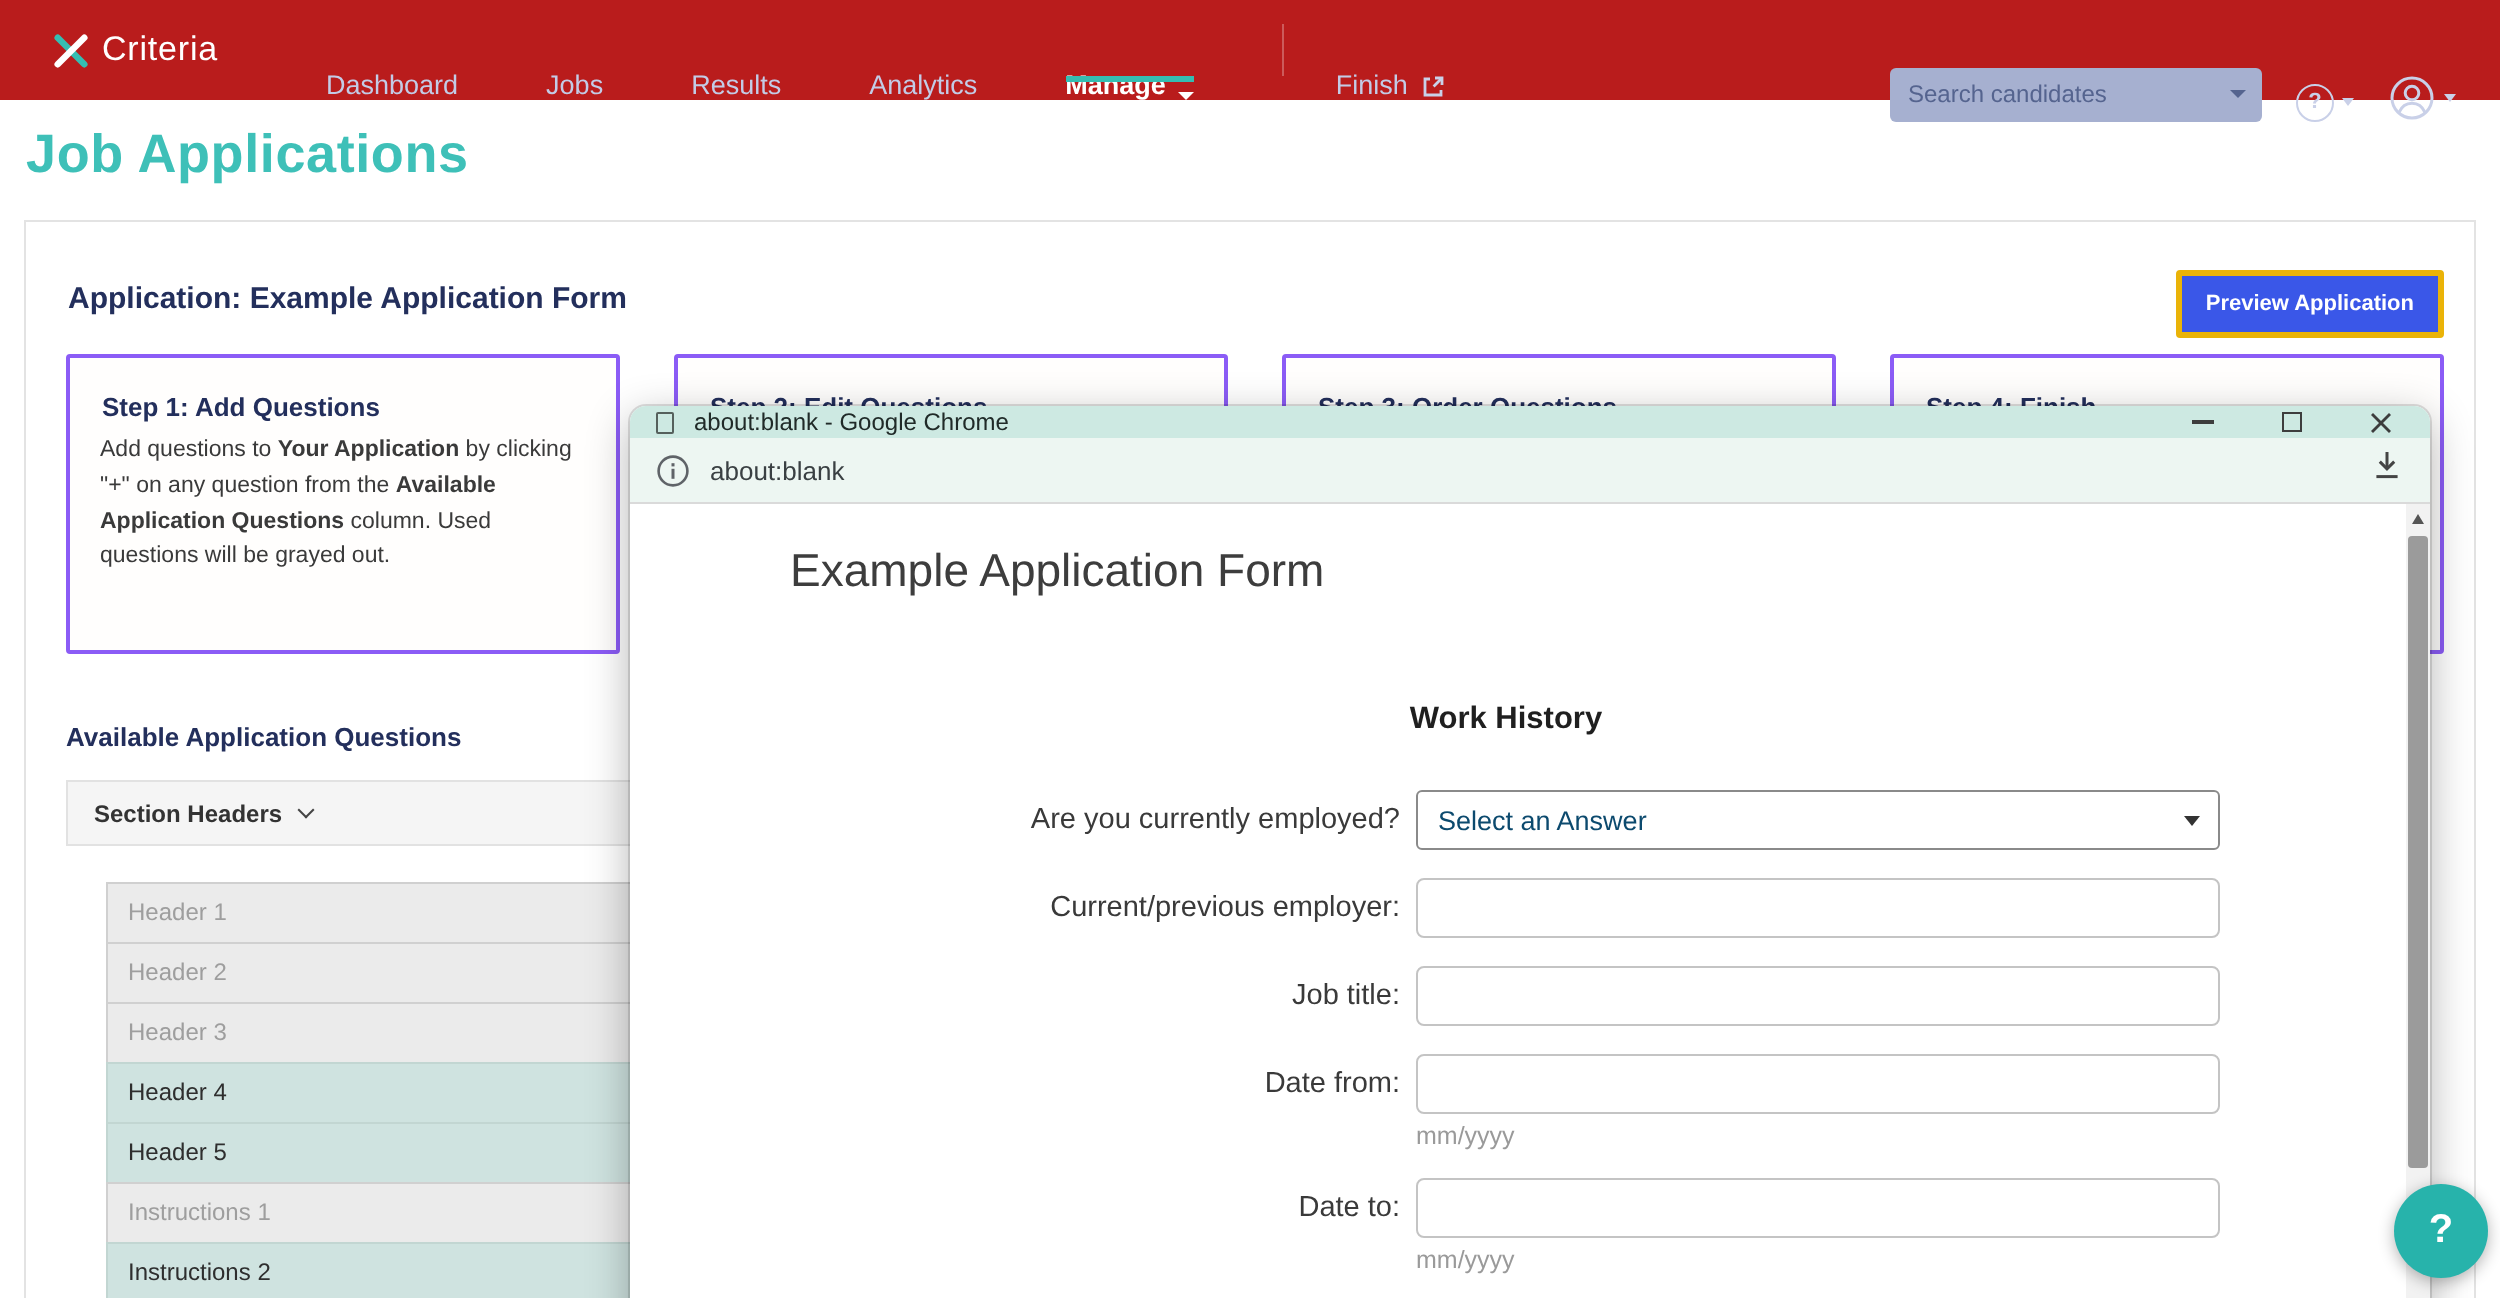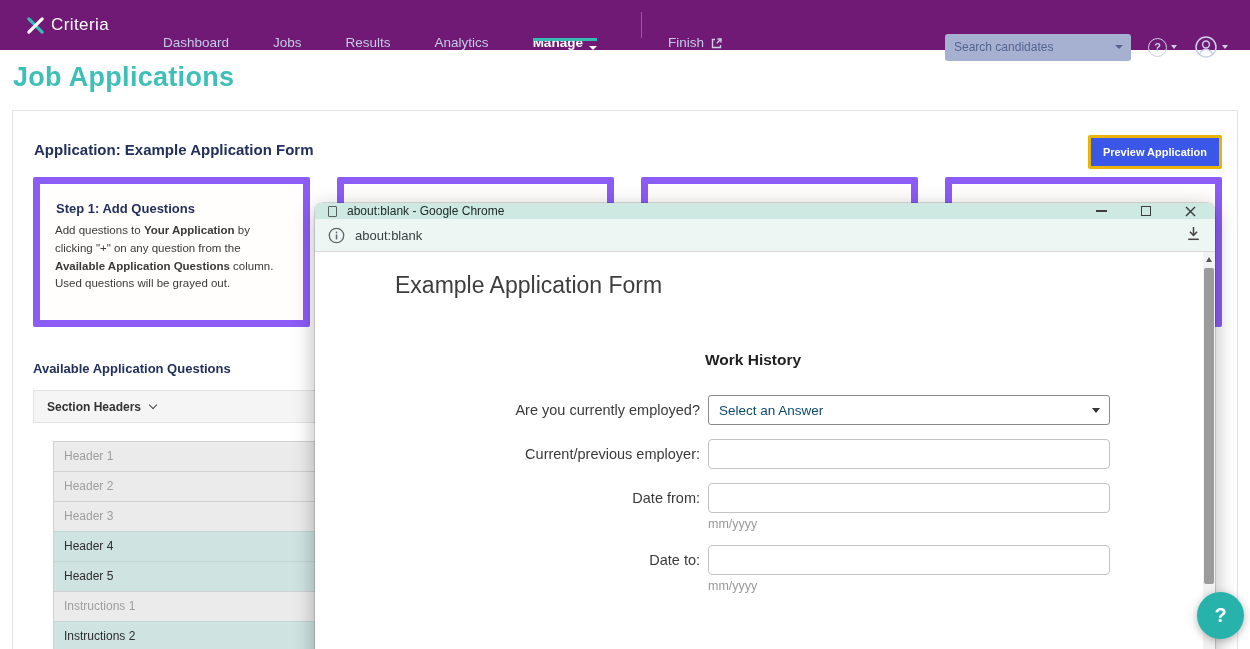--- a/index.html
+++ b/index.html
@@ -1,51 +1,51 @@
 <!DOCTYPE html>
 <html><head>
 <meta charset="utf-8">
 <style>
   * { margin:0; padding:0; box-sizing:border-box; }
   body { font-family:"Liberation Sans", sans-serif; background:#fff; }
   #stage { position:relative; width:1250px; height:649px; overflow:hidden; background:#fff; }
 
   
-  .navbar { position:absolute; top:0; left:0; width:100%; height:50px; background:#701a75;
+  .navbar { position:absolute; top:0; left:0; width:100%; height:50px; background:#b91c1c;
             display:flex; align-items:center; padding:0 16px; }
   .brand { display:flex; align-items:center; gap:6px; margin-left:10px; cursor:pointer; }
   .brand-text { color:#fff; font-size:17px; letter-spacing:.4px; font-weight:500; }
   .nav-links { display:flex; align-items:center; height:100%; margin-left:54px; }
   .nav-link { position:relative; color:#c3cbe6; font-size:13.5px; display:flex; align-items:flex-end;
               gap:6px; height:100%; cursor:pointer; margin-right:44px; white-space:nowrap; }
   .nav-link.active { color:#fff; font-weight:700; }
   .nav-link.active::after { content:""; position:absolute; left:0; right:0; bottom:9px; height:3px; background:#35bdb2; }
   .caret-white { width:0; height:0; border-left:4px solid transparent; border-right:4px solid transparent; border-top:4.5px solid #fff; }
   .nav-sep { width:1px; height:26px; background:rgba(255,255,255,.28); margin-right:26px; }
-  .nav-right { margin-left:auto; display:flex; align-items:center; gap:17px; margin-right:6px;margin-top:44px; }
+  .nav-right { margin-left:auto; display:flex; align-items:flex-end; gap:17px; margin-right:6px;margin-top:44px; }
   .search-box { width:186px; height:27px; background:#a6b0d0; border-radius:3px; display:flex;
                 align-items:center; padding:0 9px; gap:6px; cursor:text; }
   .search-box input { flex:1; background:transparent; border:none; outline:none; font-size:12px;
                       color:#39486f; font-family:inherit; }
   .search-box input::placeholder { color:#55648f; }
   .caret-slate { width:0; height:0; border-left:4px solid transparent; border-right:4px solid transparent; border-top:4.5px solid #55648f; }
   .icon-menu { display:flex; align-items:center; gap:4px; cursor:pointer; }
   .help-circle { width:19px; height:19px; border:1.6px solid #c9d0e8; border-radius:50%;
                  display:flex; align-items:center; justify-content:center; font-size:11px; font-weight:700; color:#c9d0e8; }
   .caret-light { width:0; height:0; border-left:3.5px solid transparent; border-right:3.5px solid transparent; border-top:4px solid #c9d0e8; }
 
   
   .page-title { position:absolute; left:13px; top:62px; font-size:27px; font-weight:600; color:#3ec0b8; letter-spacing:.3px; }
   .card { position:absolute; left:12px; top:110px; width:1226px; height:560px; background:#fff; border:1px solid #e3e3e3; }
   .card-heading { position:absolute; left:21px; top:30px; font-size:15px; font-weight:700; color:#232f5c; }
   .preview-btn { position:absolute; right:15px; top:24px; background:#3a57e8; color:#fff; font-size:11px;
                  font-weight:700; padding:8px 12px; border:3px solid #eab308; border-radius:2px; cursor:pointer; font-family:inherit; }
 
   .steps { position:absolute; left:20px; top:66px; display:flex; gap:27px; }
-  .step-card { width:277px; height:150px; background:#fffefd; border:7px solid #8b5cf6; border-radius:2px; }
+  .step-card { width:277px; height:150px; background:#fffefd; border:2px solid #8b5cf6; border-radius:2px; }
   .step-title { padding:17px 16px 6px; font-size:13px; font-weight:700; color:#232f5c; }
   .step-body { padding:0 15px; font-size:11.5px; line-height:1.55; color:#3a3a3a; }
   .step-body .b { font-weight:700; }
 
   .avail-heading { position:absolute; left:20px; top:250px; font-size:13px; font-weight:700; color:#232f5c; }
   .section-bar { position:absolute; left:20px; top:279px; width:563px; height:33px; background:#f5f5f5;
                  border:1px solid #e2e2e2; display:flex; align-items:center; padding:0 13px; gap:9px; cursor:pointer; }
   .section-bar-label { font-size:12px; font-weight:700; color:#333; }
   .chevron { width:6px; height:6px; border-right:1.6px solid #444; border-bottom:1.6px solid #444;
              transform:rotate(45deg); margin-top:-4px; }
@@ -246,20 +246,24 @@
               <span>Select an Answer</span>
               <span class="sel-caret"></span>
             </span>
           </span>
         </div>
         <div class="prow">
           <span class="plabel">Current/previous employer:</span>
           <span class="pctrl"><input class="pinput" type="text" style=""></span>
         </div>
         <div class="prow">
+          <span class="plabel">Job title:</span>
+          <span class="pctrl"><input class="pinput" type="text" style=""></span>
+        </div>
+        <div class="prow">
           <span class="plabel">Date from:</span>
           <span class="pctrl">
             <input class="pinput" type="text" style="">
             <div class="phint">mm/yyyy</div>
           </span>
         </div>
         <div class="prow">
           <span class="plabel">Date to:</span>
           <span class="pctrl">
             <input class="pinput" type="text" style="">

